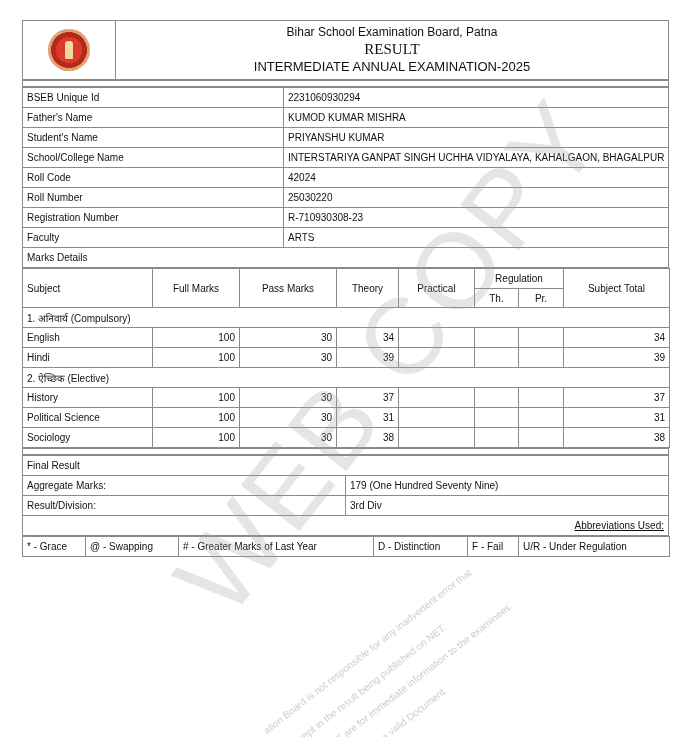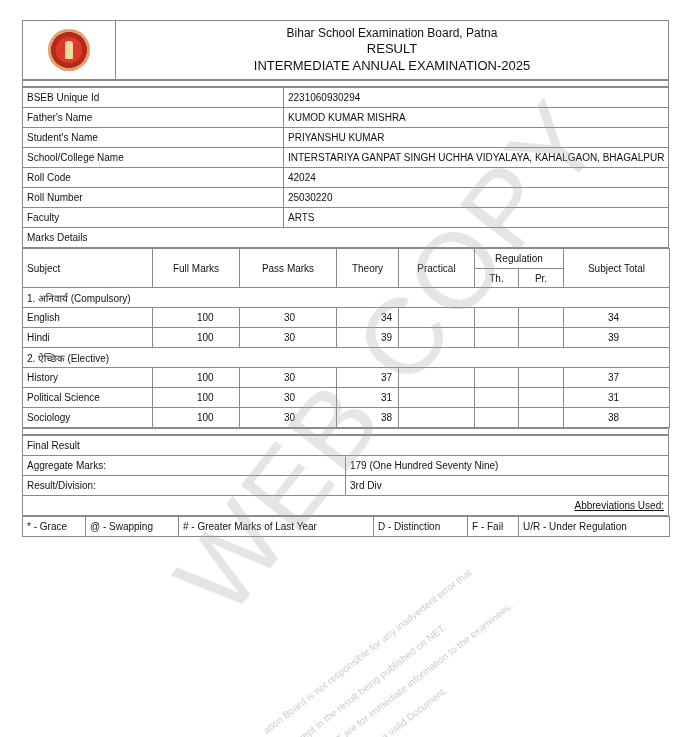--- a/index.html
+++ b/index.html
@@ -6,27 +6,27 @@
     body { width: 687px; height: 737px; position: relative; overflow: hidden;
            font-family: "Liberation Sans", sans-serif; color: #111; }
     .sheet { position: absolute; left: 22px; top: 20px; width: 647px; }
     table { border-collapse: collapse; width: 647px; table-layout: fixed; }
     td, th { border: 1px solid #8a8a8a; font-size: 10px; padding: 0 4px; height: 19px;
              font-weight: normal; text-align: left; white-space: nowrap; overflow: hidden; }
     .hdr td { height: 58px; }
     .hdr .logo-cell { width: 84px; text-align: center; }
     .hdr .title-cell { text-align: center; line-height: 1.25; }
     .board { font-size: 12px; display: block; text-align: center; }
-    .res { font-size: 13px; display: block; }
+    .res { font-size: 15px; display: block; font-family: Liberation Serif, serif; }
     .exam { font-size: 13px; display: block; }
     .gap td { height: 5px; padding: 0; border-left: 1px solid #8a8a8a; border-right: 1px solid #8a8a8a; }
     .info td:first-child { width: 252px; }
     .marks th { text-align: center; }
     .marks th.left { text-align: left; }
-    .marks td.c { text-align: left; padding-left: 44px; }
+    .marks td.c { text-align: right; padding-left: 44px; }
     .marks .hd1 th { height: 19px; }
     .marks .hd2 th { height: 18px; margin-top: 20px; }
     .section td { height: 19px; }
     .abbr-title td { text-align: right; }
     .abbr-title span { text-decoration: underline; }
     .logo { display: inline-block; width: 42px; height: 42px; border-radius: 50%;
             background: radial-gradient(circle at 50% 50%, #d93a2a 0 44%, #b5281c 45% 60%, #e1a06a 61% 70%, #a82a1e 71% 100%);
             position: relative; vertical-align: middle; }
     .logo::after { content: ""; position: absolute; left: 17px; top: 12px; width: 8px; height: 18px;
                    background: #f3d9a0; border-radius: 3px 3px 1px 1px; }
@@ -81,20 +81,24 @@
         </tr>
     <tr>
           <td>Roll Code</td>
           <td>42024</td>
         </tr>
     <tr>
           <td>Roll Number</td>
           <td>25030220</td>
         </tr>
     <tr>
+          <td>Registration Number</td>
+          <td>R-710930308-23</td>
+        </tr>
+    <tr>
           <td>Faculty</td>
           <td>ARTS</td>
         </tr>
     <tr>
           <td colspan="2">Marks Details</td>
         </tr>
   </tbody>
     </table>
 
   <table class="marks">

